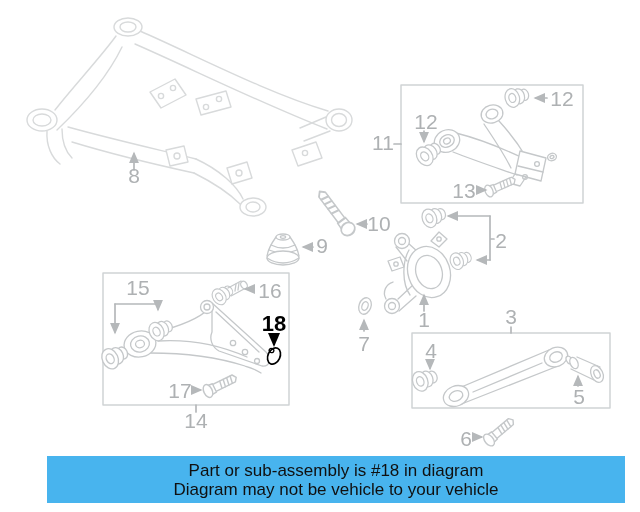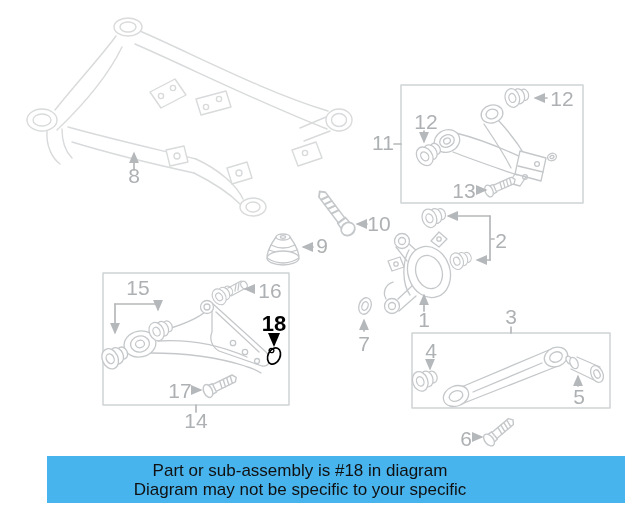--- a/index.html
+++ b/index.html
@@ -1,21 +1,21 @@
 <!DOCTYPE html>
 <html><head>
 <meta charset="utf-8">
 <style>
   html,body{margin:0;padding:0;background:#fff;}
   .screen{position:relative;width:640px;height:512px;background:#fff;overflow:hidden;
           font-family:"Liberation Sans",sans-serif;}
   .diagram-svg{position:absolute;left:0;top:0;}
   .banner{position:absolute;left:47px;top:456px;width:578px;height:47px;background:#48b4ee;}
   .banner-text{width:506px;padding-top:5px;text-align:center;
-               font-size:17px;line-height:19px;color:#101010;}
+               font-size:17px;line-height:19px;color:#101010;padding-left:36px;}
 </style>
 </head>
 <body>
 
 <div class="screen">
 
 <svg class="diagram-svg" width="640" height="512" viewBox="0 0 640 512" fill="none" stroke-linecap="round" stroke-linejoin="round">
 
   <defs>
     <marker id="ah-gray" viewBox="0 0 7 6" markerWidth="7" markerHeight="7" refX="5.5" refY="3" orient="auto">
@@ -258,17 +258,17 @@
     <g stroke="#000" stroke-width="1.7">
       <ellipse cx="274" cy="356" rx="6" ry="8.5" transform="rotate(25 274 356)" fill="#fff"></ellipse>
       <ellipse cx="271.5" cy="350.5" rx="2.4" ry="2" transform="rotate(25 271.5 350.5)" stroke-width="1.3"></ellipse>
     </g>
   </g>
 </svg>
 
   <div class="banner">
     <div class="banner-text">
       <div>Part or sub-assembly is #18 in diagram</div>
-      <div>Diagram may not be specific to your specific</div>
+      <div>Diagram may not be vehicle to your vehicle</div>
     </div>
   </div>
 
 </div>
 
 </body></html>

